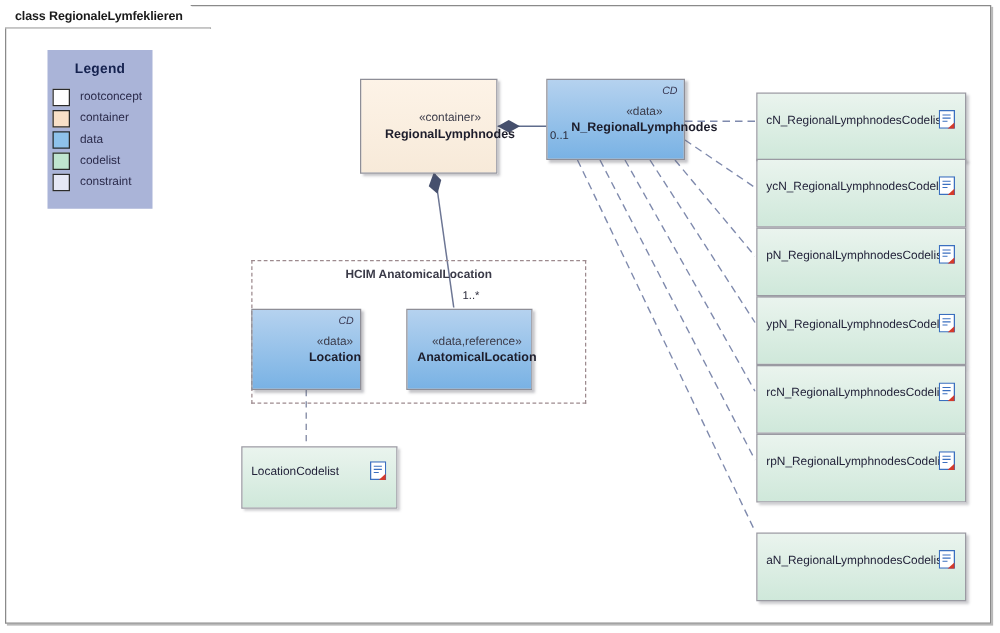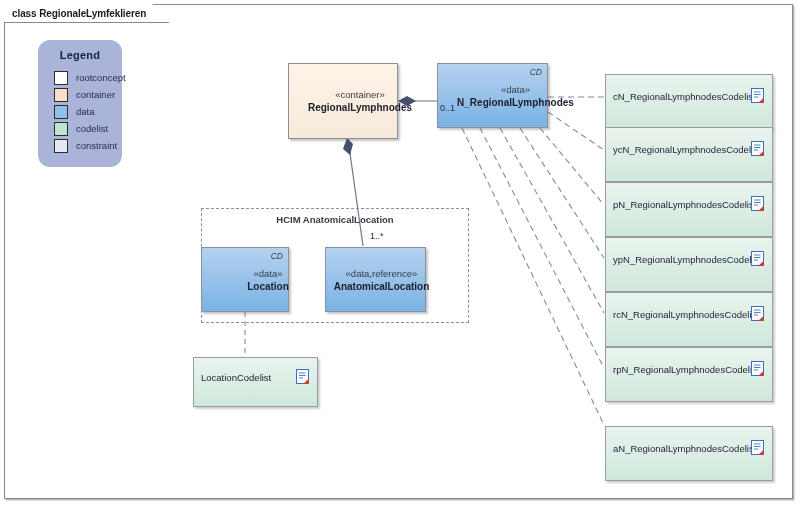--- a/index.html
+++ b/index.html
@@ -55,34 +55,34 @@
   }
 
   
   .legend {
     position: absolute;
     left: 38px;
     top: 40px;
     width: 84px;
     height: 127px;
     background: #aab4d8;
-    border-radius: 12px;
+    border-radius: 0;
     box-sizing: border-box;
   }
   .legend-title {
     text-align: center;
     font-size: 11px;
     font-weight: bold;
     color: #15224f;
     margin-top: 9px;
     letter-spacing: 0.2px;
   }
   .legend-rows {
     margin-top: 8px;
-    padding-left: 16px;
+    padding-left: 4px;
   }
   .legend-row {
     display: flex;
     align-items: center;
     height: 17px;
     margin-bottom: 0px;
   }
   .legend-swatch {
     width: 14px;
     height: 14px;

